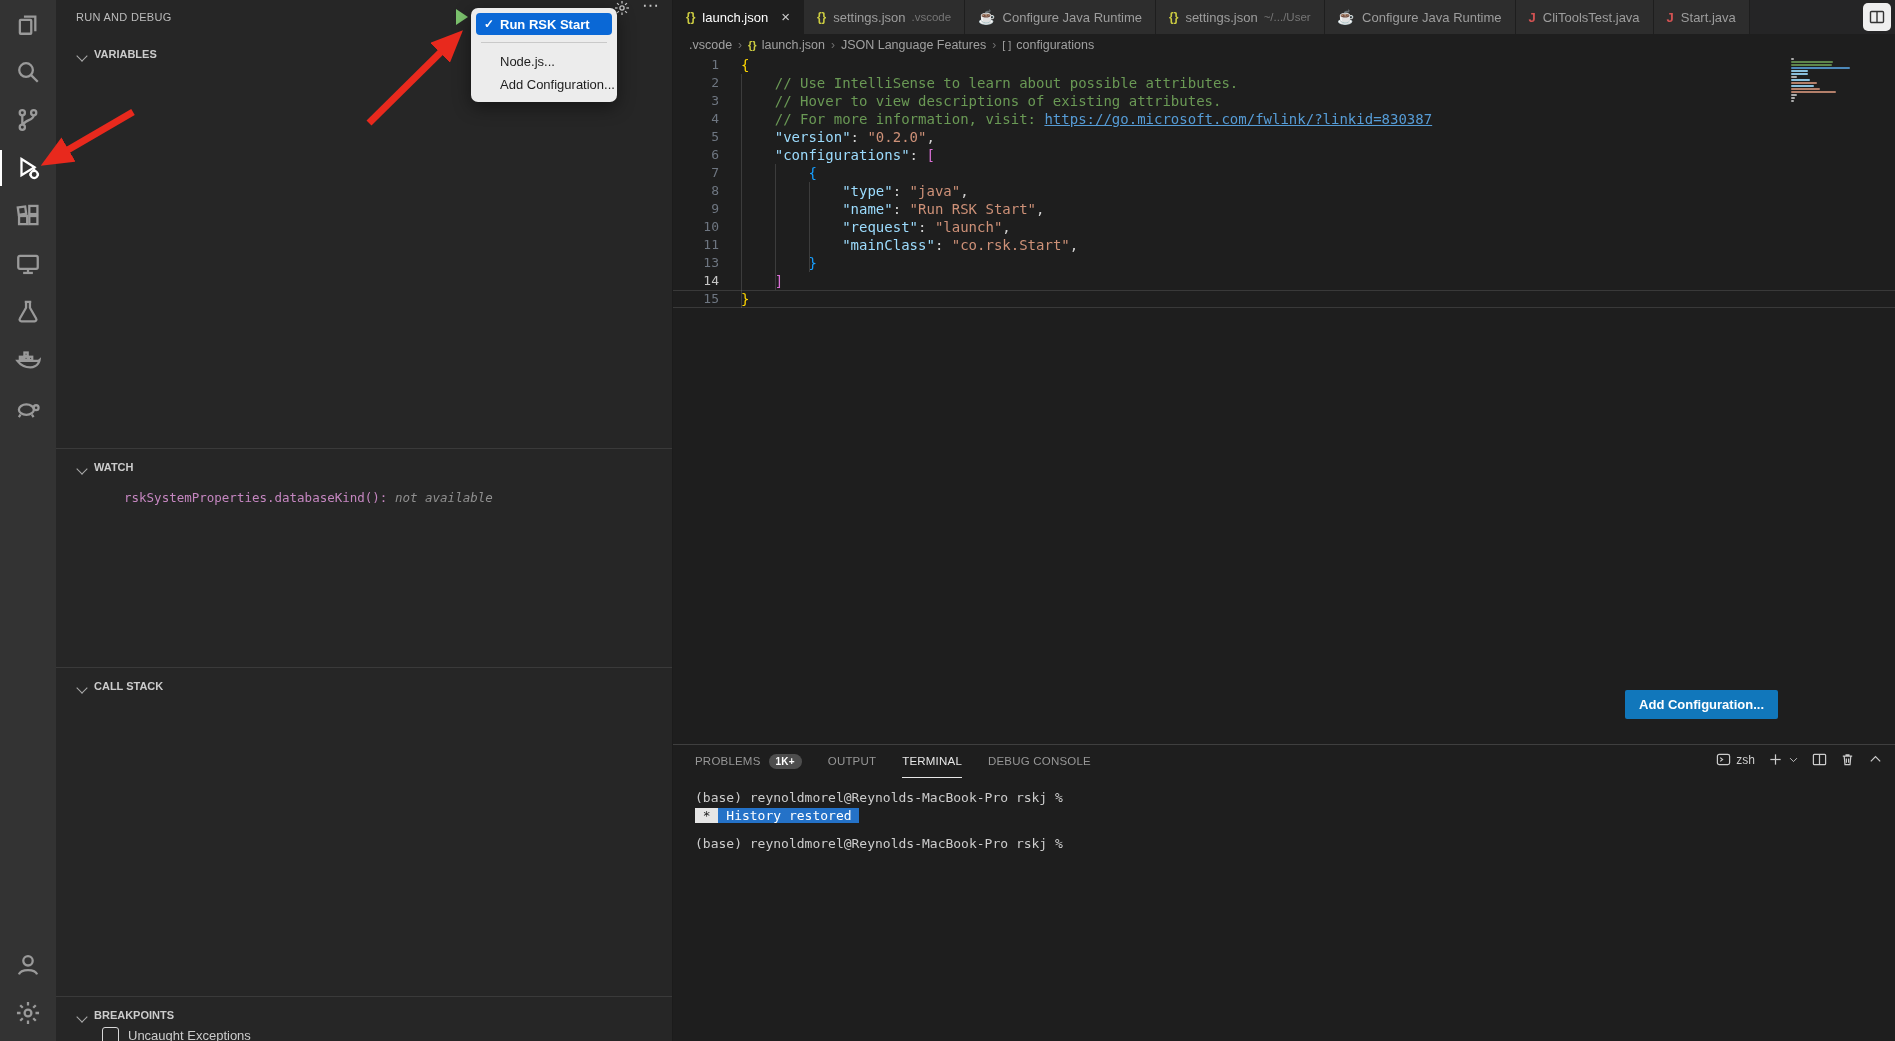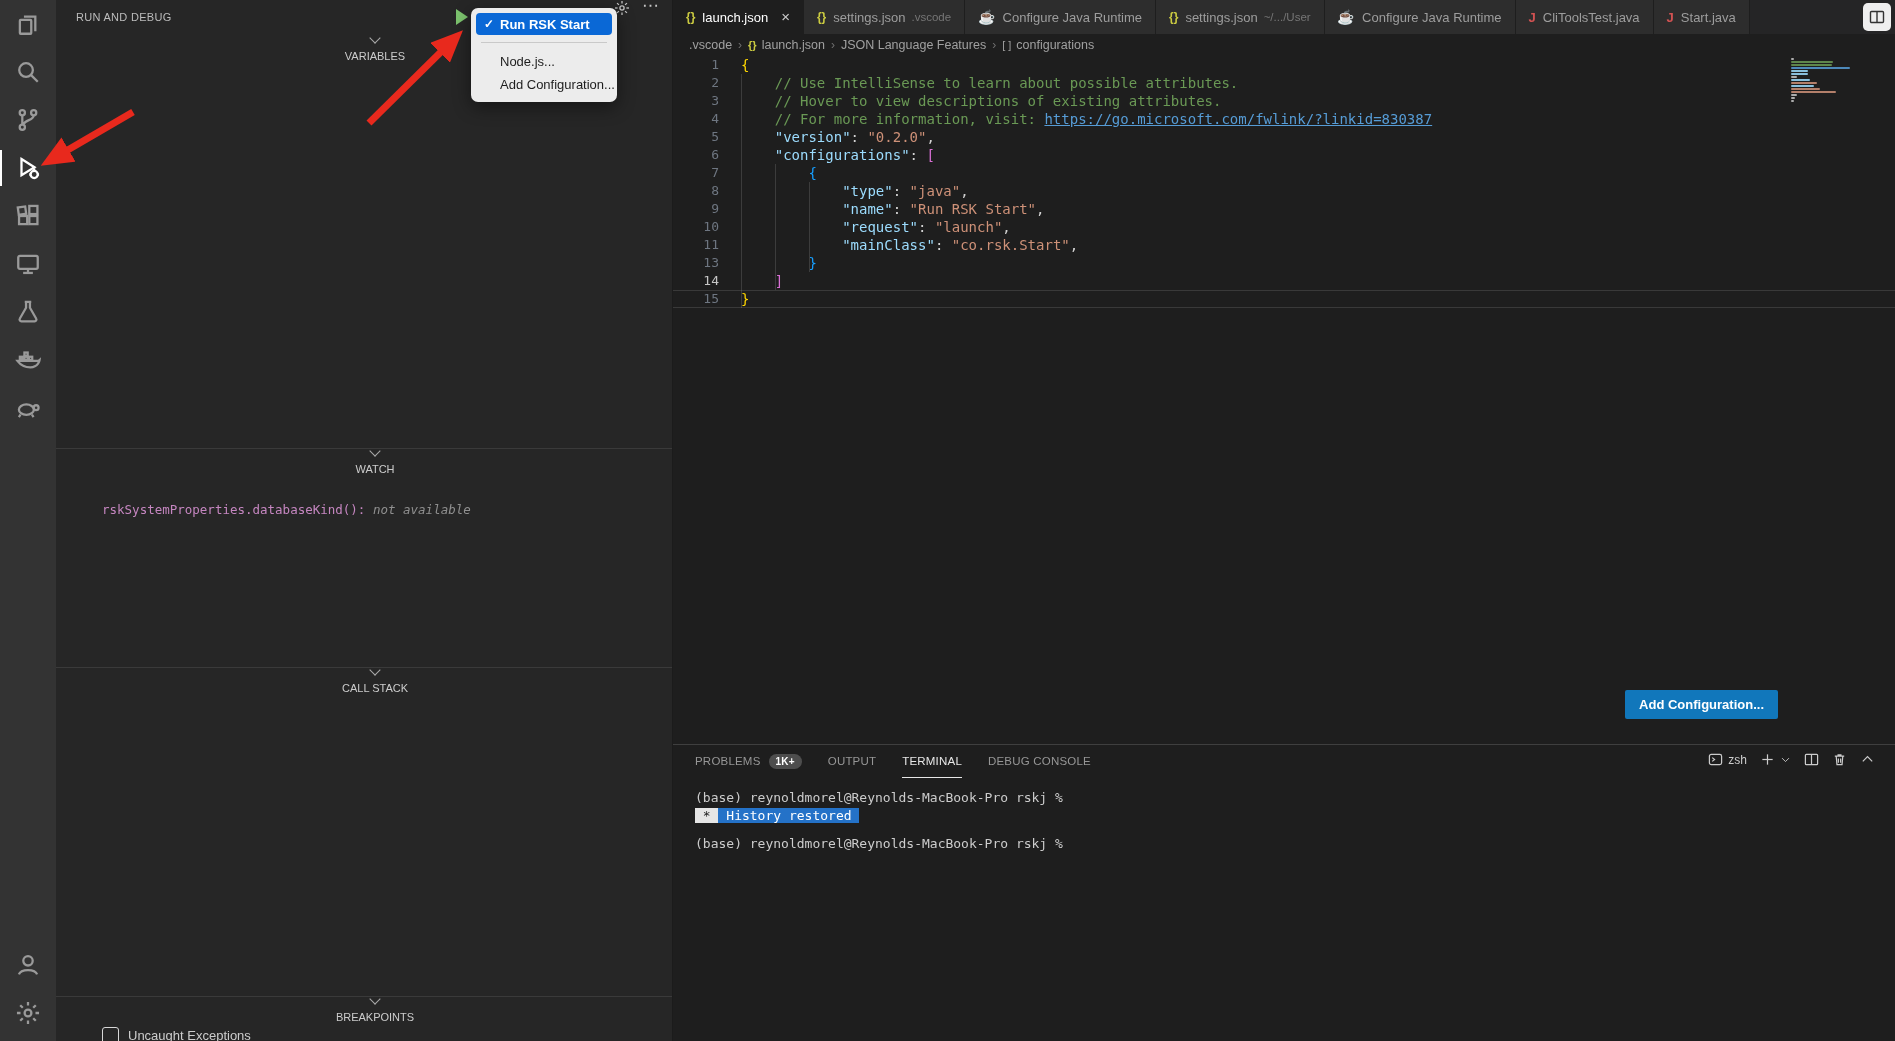--- a/index.html
+++ b/index.html
@@ -16,22 +16,22 @@
   .ab-bottom{margin-top:auto;display:flex;flex-direction:column;align-items:center;padding-bottom:4px;}
 
   
   .sidebar{width:616px;background:#262626;flex:none;position:relative;border-right:1px solid #1b1b1b;}
   .sb-header{height:34px;display:flex;align-items:center;padding-left:20px;font-size:11px;color:#bcbcbc;letter-spacing:.3px;}
   .sb-header-actions{position:absolute;top:9px;left:400px;display:flex;align-items:center;gap:10px;}
   .play-glyph{width:0;height:0;border-left:12px solid #7cc36e;border-top:8px solid transparent;border-bottom:8px solid transparent;}
   .hdr-ico{color:#c5c5c5;font-size:15px;line-height:16px;cursor:pointer;}
   .hdr-ico.gear{position:absolute;left:558px;top:0;}
   .hdr-ico.dots{position:absolute;left:586px;top:-2px;font-size:17px;letter-spacing:1px;}
-  .section-h{position:absolute;left:0;right:0;height:22px;display:flex;align-items:center;gap:8px;
-             padding-left:22px;font-size:11px;font-weight:normal;color:#cccccc;cursor:pointer;flex-direction:column;}
+  .section-h{position:absolute;left:0;right:0;height:22px;display:flex;align-items:flex-end;gap:8px;
+             padding-left:22px;font-size:11px;font-weight:bold;color:#cccccc;cursor:pointer;}
   .chev{width:7px;height:7px;border-right:1.4px solid #aaaaaa;border-bottom:1.4px solid #aaaaaa;
         transform:rotate(45deg);margin-top:-4px;flex:none;}
   .divider{position:absolute;left:0;right:0;height:1px;background:#3a3a3a;}
   .watch-item{position:absolute;left:46px;right:8px;font-family:"DejaVu Sans Mono",monospace;font-size:12.5px;}
   .watch-expr{color:#c586c0;}
   .watch-val{color:#8f8f8f;font-style:italic;}
   .bp-row{position:absolute;left:46px;display:flex;align-items:center;gap:9px;font-size:13px;color:#cccccc;cursor:pointer;}
   .bp-box{width:15px;height:15px;border:1.4px solid #d7d7d7;border-radius:3px;background:transparent;flex:none;}
 
   
@@ -77,21 +77,21 @@
   .mm-bar{height:2px;margin-bottom:1px;border-radius:1px;opacity:.85;}
   .add-config{position:absolute;right:117px;top:634px;height:29px;padding:0 14px;background:#1177bb;color:#ffffff;
               border:none;border-radius:2px;font-size:13px;font-weight:bold;font-family:"Liberation Sans",sans-serif;cursor:pointer;}
 
   
   .panel{height:297px;border-top:1px solid #3f3f3f;background:#1e1e1e;flex:none;position:relative;}
   .panel-tabs{height:33px;display:flex;align-items:center;gap:26px;padding-left:22px;font-size:11.5px;letter-spacing:.2px;}
   .ptab{color:#969696;display:flex;align-items:center;gap:8px;height:100%;cursor:pointer;border-bottom:1px solid transparent;box-sizing:border-box;}
   .ptab.active{color:#e7e7e7;border-bottom:1px solid #e7e7e7;}
   .pbadge{background:#4d4d4d;color:#ffffff;font-size:10px;font-weight:bold;border-radius:9px;padding:2px 7px;}
-  .panel-actions{position:absolute;right:20px;top:7px;display:flex;align-items:center;gap:13px;}
+  .panel-actions{position:absolute;right:12px;top:7px;display:flex;align-items:center;gap:13px;}
   .pa-ico{cursor:pointer;display:flex;align-items:center;gap:5px;color:#cccccc;font-size:12px;}
   .pa-ico svg{width:15px;height:15px;stroke:#cccccc;fill:none;stroke-width:1.3;}
   .terminal{position:absolute;left:22px;top:44px;right:10px;font-family:"DejaVu Sans Mono",monospace;
             font-size:13px;line-height:18px;color:#cccccc;white-space:pre;}
   .t-line{height:18px;}
   .t-blank{height:10px;}
   .seg-star{background:#e5e5e5;color:#222222;}
   .seg-hist{background:#2472c8;color:#ffffff;}
 
   
@@ -218,21 +218,21 @@
     <div class="section-h" style="top:38px;">
       <span class="chev"></span>
       <span>VARIABLES</span>
     </div>
 
     <div class="divider" style="top:448px;"></div>
     <div class="section-h" style="top:451px;">
       <span class="chev"></span>
       <span>WATCH</span>
     </div>
-    <div class="watch-item" style="top:502px;">
+    <div class="watch-item" style="top:490px;margin-left:22px;">
       <span class="watch-expr">rskSystemProperties.databaseKind():</span>
       <span class="watch-val"> <i style="font-style:italic;">not available</i></span>
     </div>
 
     <div class="divider" style="top:667px;"></div>
     <div class="section-h" style="top:670px;">
       <span class="chev"></span>
       <span>CALL STACK</span>
     </div>
 

